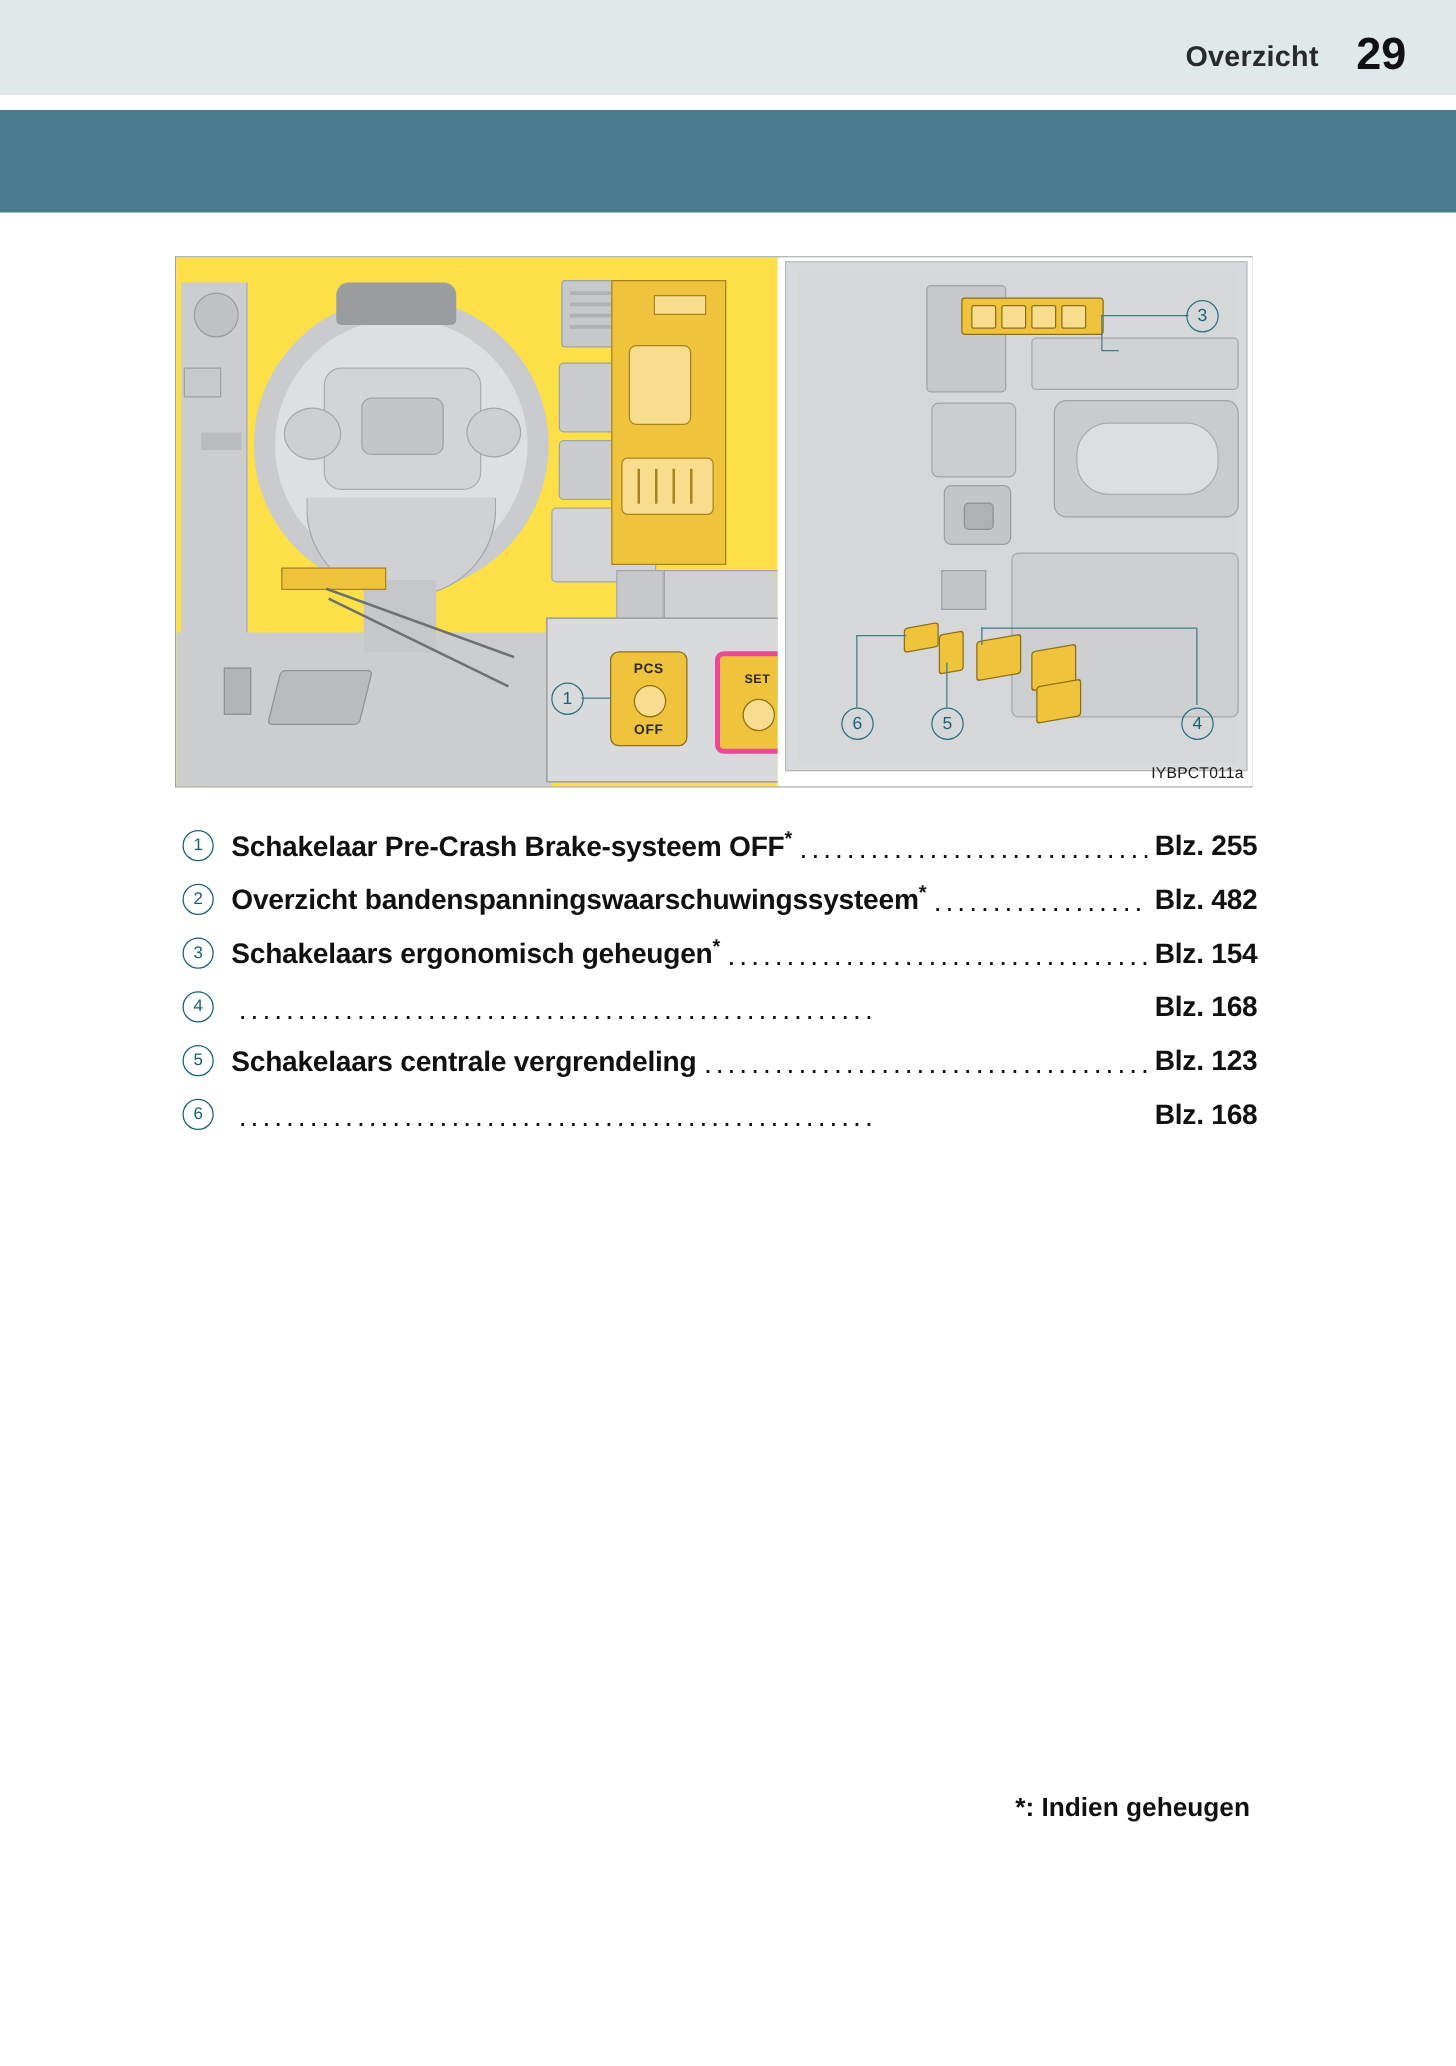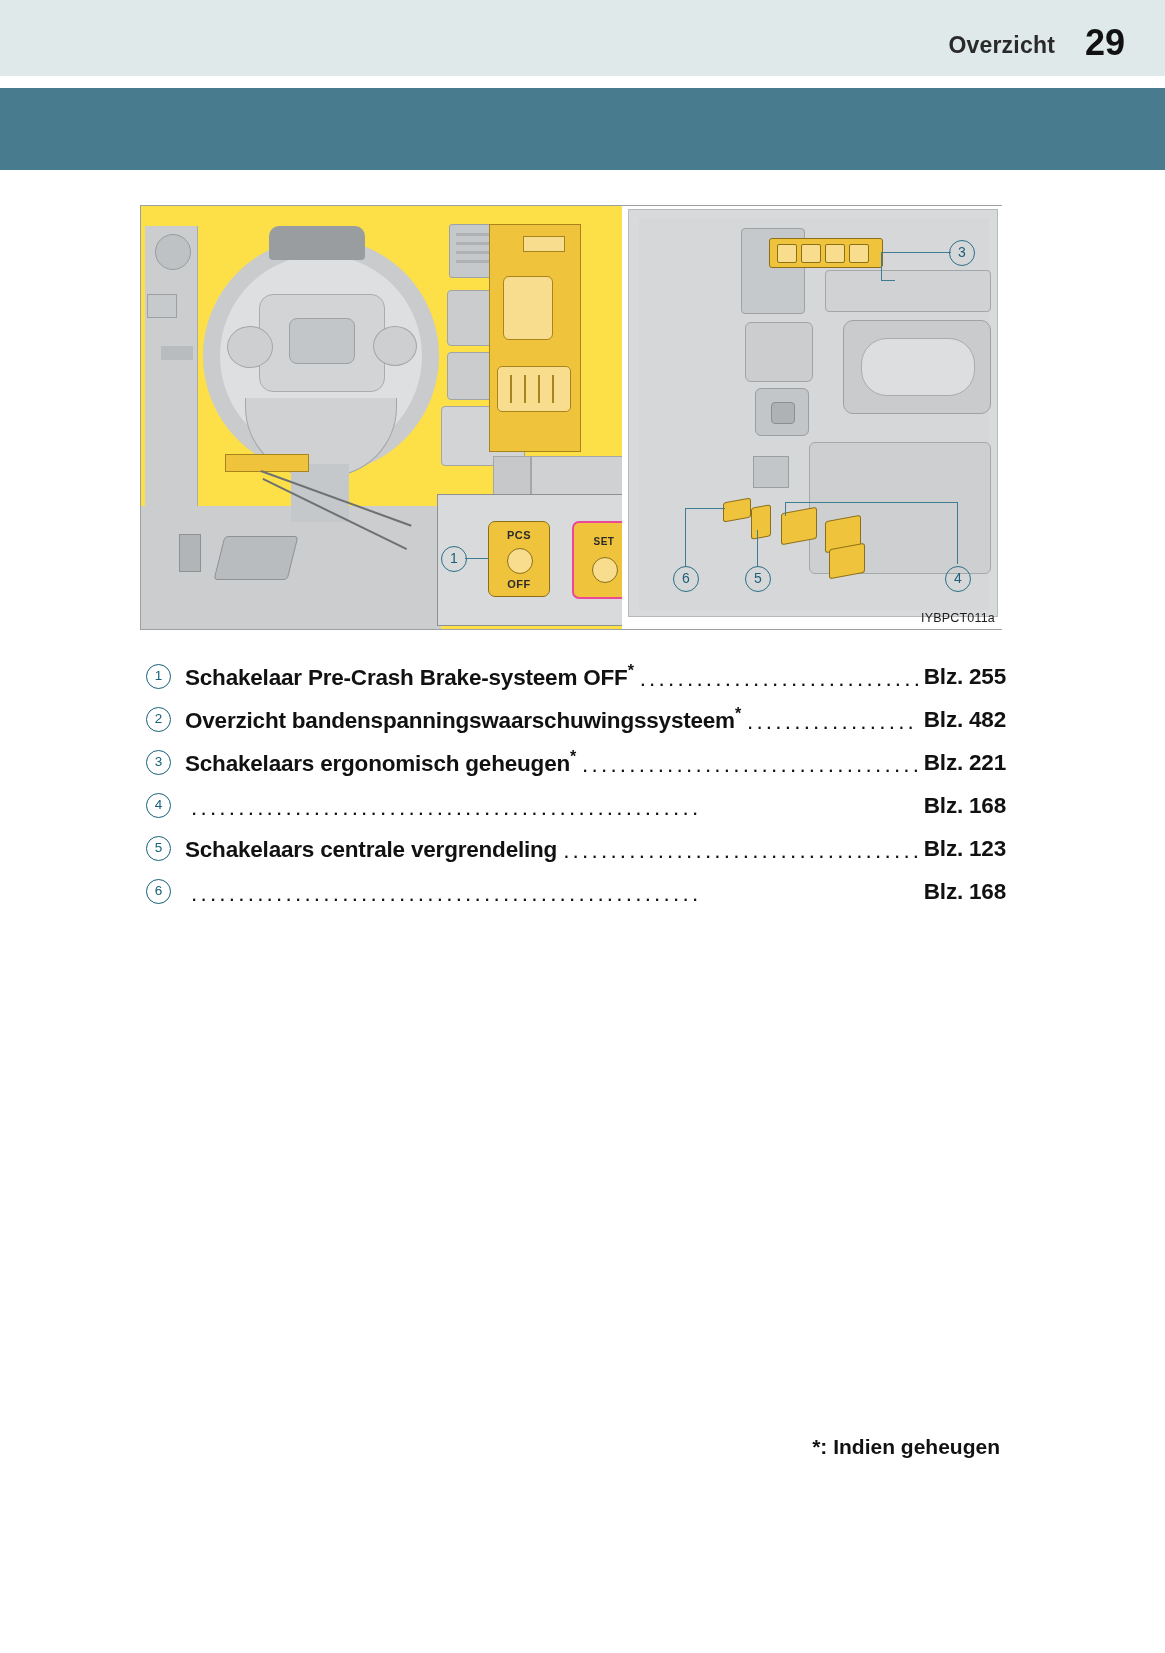--- a/index.html
+++ b/index.html
@@ -237,21 +237,21 @@
     border: 1px solid #8d9194;
   }
   .btn-pcs {
     position: absolute;
     left: 50px; top: 26px; width: 60px; height: 74px;
     background: #f0c33c; border: 1px solid #8c6f18; border-radius: 7px;
   }
   .btn-set {
     position: absolute;
     left: 134px; top: 26px; width: 60px; height: 74px;
-    background: #f0c33c; border: 2px solid #ec4899; border-radius: 7px;
+    background: #f0c33c; border: 4px solid #ec4899; border-radius: 7px;
   }
   .btn-label {
     position: absolute;
     width: 100%;
     text-align: center;
     font-size: 11px;
     font-weight: bold;
     color: #2b2b2b;
     letter-spacing: 0.5px;
   }
@@ -542,21 +542,21 @@
     <div class="legend-num">2</div>
     <div class="legend-text"><span>Overzicht bandenspanningswaarschuwingssysteem</span><sup>*</sup></div>
     <div class="legend-dots">......................................................</div>
     <div class="legend-page">Blz. 482</div>
   </div>
 
   <div class="legend-row">
     <div class="legend-num">3</div>
     <div class="legend-text"><span>Schakelaars ergonomisch geheugen</span><sup>*</sup></div>
     <div class="legend-dots">......................................................</div>
-    <div class="legend-page">Blz. 221</div>
+    <div class="legend-page">Blz. 154</div>
   </div>
 
   <div class="legend-row">
     <div class="legend-num">4</div>
     <div class="legend-dots">......................................................</div>
     <div class="legend-page">Blz. 168</div>
   </div>
 
   <div class="legend-row">
     <div class="legend-num">5</div>

